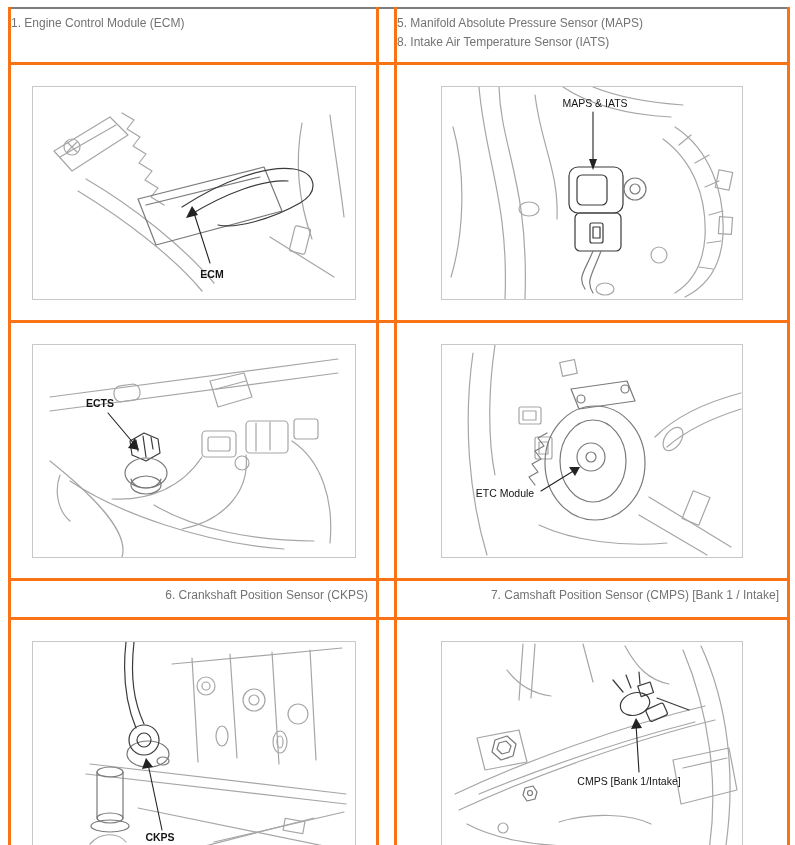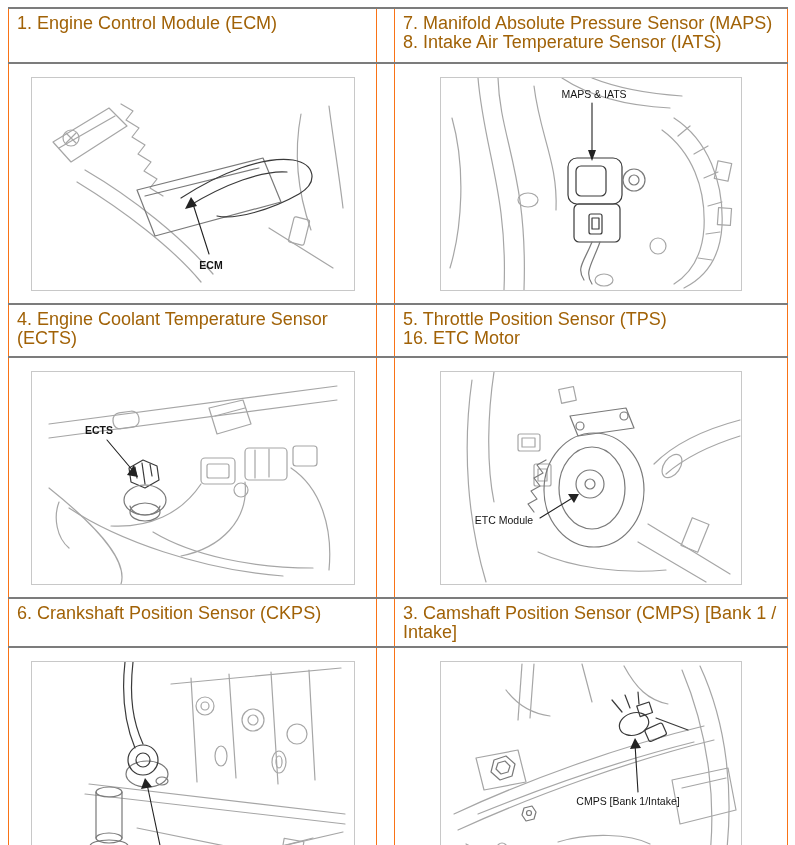--- a/index.html
+++ b/index.html
@@ -10,29 +10,29 @@
     color:#141414;
   }
   table.sensor-table{
     position:absolute;left:8px;top:7px;width:779px;
     border-collapse:collapse;table-layout:fixed;
     background:#ffffff;
   }
   col.c-left{width:368px;}
   col.c-gap{width:18px;}
   col.c-right{width:393px;}
-  td{border:1px solid #f97316;padding:4px;vertical-align:top;background:#fff;}
+  td{border:3px solid #f97316;padding:12px;vertical-align:top;background:#fff;}
   tr.hdr td{
     border-top:2px solid #7c7c7c;border-bottom:2px solid #7c7c7c;
-    padding:5px 8px 4px 8px;
-    font-size:18px;line-height:19px;color:#a16207;
+    padding:5px 8px 4px 0;
+    font-size:12px;line-height:19px;color:#737373;
   }
   tr.r1 td{height:44px;}
   tr.r2 td{height:42px;}
-  tr.r3 td{height:27px;}
+  tr.r3 td{height:27px;text-align:right;}
   tr.img td{height:231px;vertical-align:middle;text-align:center;}
   .figframe{
     display:inline-block;border:1px solid #c8c8c8;background:#fff;
     height:212px;vertical-align:middle;
   }
   .figframe.w-l{width:322px;font-weight:bold;}
   .figframe.w-r{width:300px;}
   .figframe svg{display:block;width:100%;height:100%;}
   
   .art path,.art circle,.art ellipse,.art rect,.art polygon,.art polyline{
@@ -54,21 +54,21 @@
       <col class="c-right">
     </colgroup>
 
   <tbody>
       <tr class="hdr r1">
     <td>
       <div>1. Engine Control Module (ECM)</div>
     </td>
     <td></td>
     <td>
-      <div>7. Manifold Absolute Pressure Sensor (MAPS)</div>
+      <div>5. Manifold Absolute Pressure Sensor (MAPS)</div>
       <div>8. Intake Air Temperature Sensor (IATS)</div>
     </td>
   </tr>
 
   <tr class="img">
     <td>
       <div class="figframe w-l">
         <svg class="art" viewBox="0 0 320 212">
           <path d="M20,64 L76,30 L94,48 L38,84 Z"></path>
           <path d="M26,70 L82,38"></path>
@@ -119,30 +119,20 @@
           <path class="md" d="M158,164 C150,186 142,194 150,206" stroke-width="1.6"></path>
           <ellipse cx="162" cy="202" rx="9" ry="6"></ellipse>
           <path class="lead" d="M150,25 L150,74"></path>
           <polygon class="arrow" points="150,83 146,72 154,72"></polygon>
           <text x="152" y="20" text-anchor="middle">MAPS &amp; IATS</text>
         </svg>
       </div>
     </td>
   </tr>
 
-  <tr class="hdr r2">
-    <td>
-      <div>4. Engine Coolant Temperature Sensor (ECTS)</div>
-    </td>
-    <td></td>
-    <td>
-      <div>5. Throttle Position Sensor (TPS)</div>
-      <div>16. ETC Motor</div>
-    </td>
-  </tr>
 
   <tr class="img">
     <td>
       <div class="figframe w-l">
         <svg class="art" viewBox="0 0 320 212">
           <path d="M16,52 L304,14"></path>
           <path d="M16,66 L304,28"></path>
           <rect x="80" y="40" width="26" height="16" rx="7" transform="rotate(-8 93 48)"></rect>
           <path d="M176,36 L210,28 L218,52 L184,62 Z"></path>
           <path d="M182,44 L212,36"></path>
@@ -203,21 +193,21 @@
       </div>
     </td>
   </tr>
 
   <tr class="hdr r3">
     <td>
       <div>6. Crankshaft Position Sensor (CKPS)</div>
     </td>
     <td></td>
     <td>
-      <div>3. Camshaft Position Sensor (CMPS) [Bank 1 / Intake]</div>
+      <div>7. Camshaft Position Sensor (CMPS) [Bank 1 / Intake]</div>
     </td>
   </tr>
 
   <tr class="img">
     <td>
       <div class="figframe w-l">
         <svg class="art" viewBox="0 0 320 212">
           <path d="M138,22 L308,6"></path>
           <path d="M158,16 L164,120"></path>
           <path d="M196,12 L203,116"></path>

